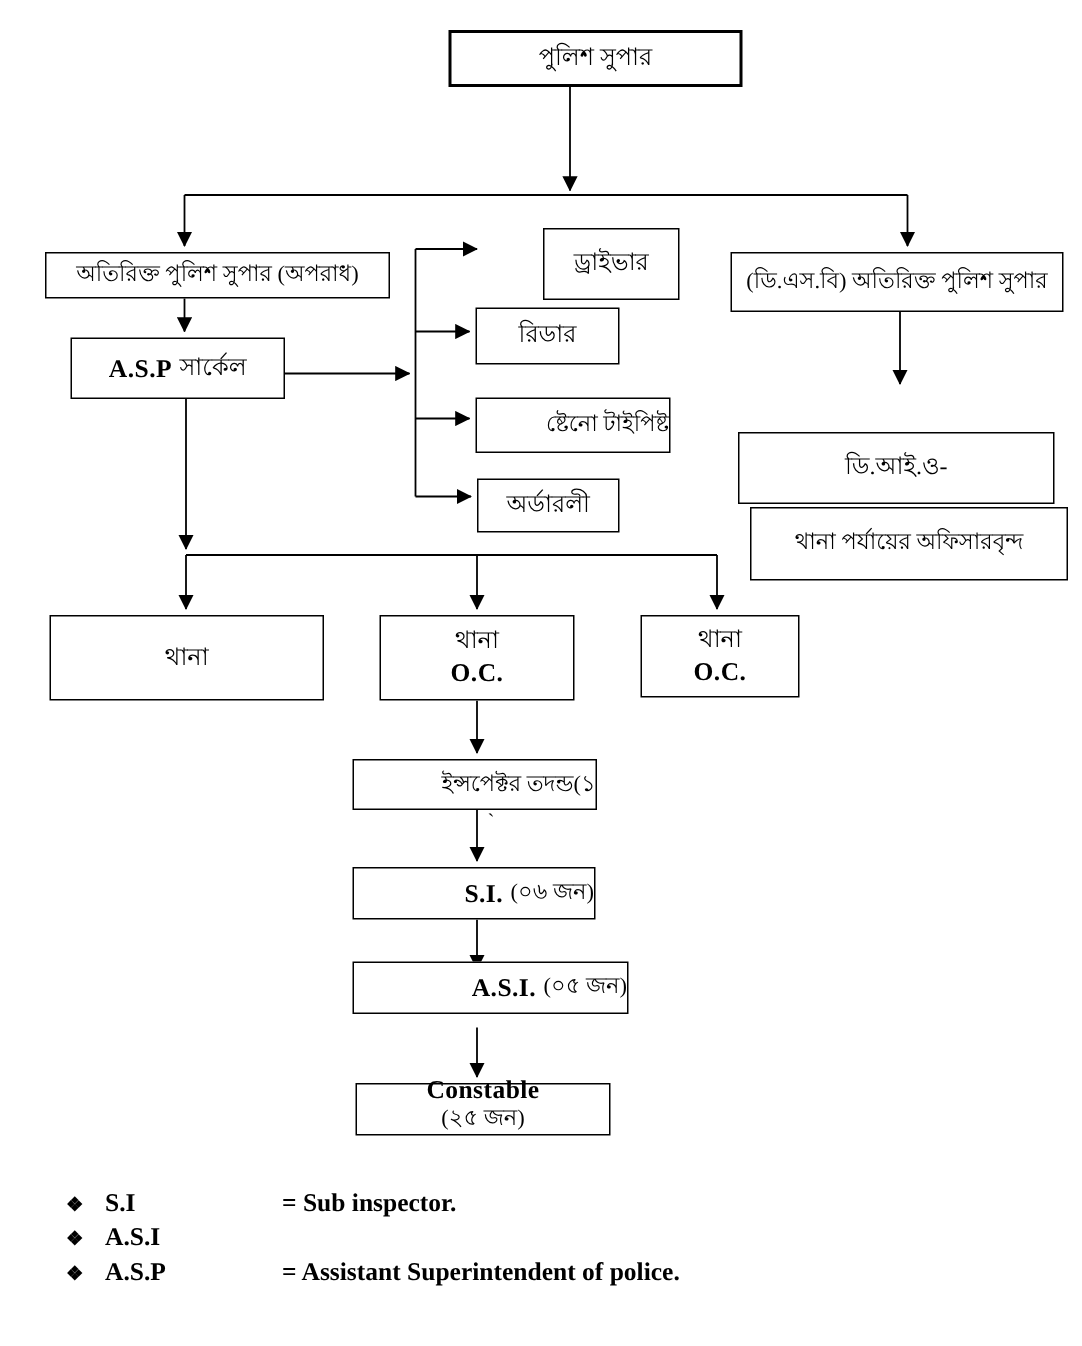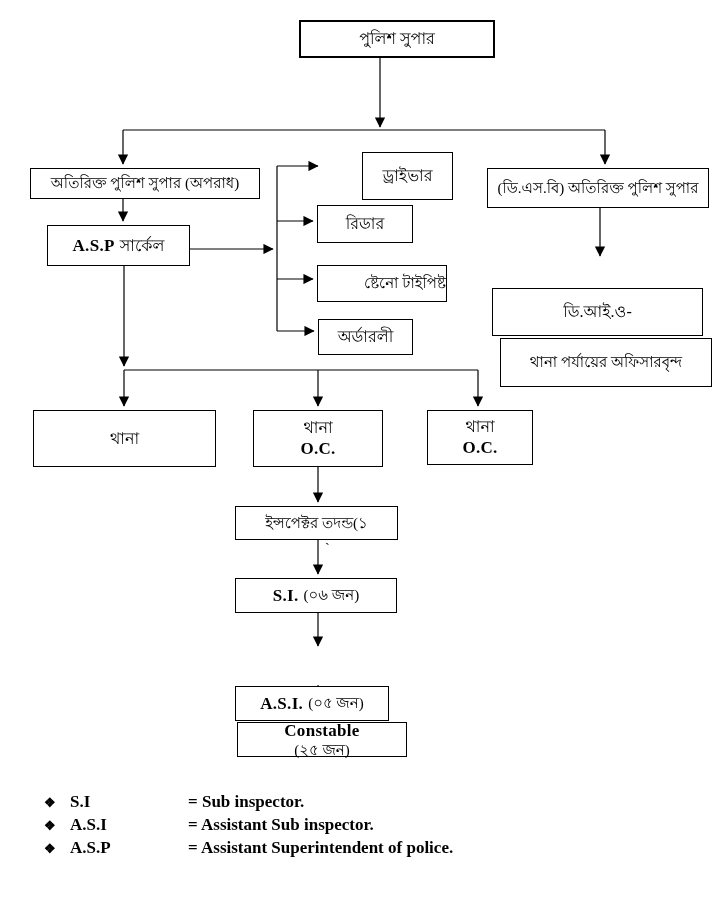--- a/index.html
+++ b/index.html
@@ -8,21 +8,21 @@
     font-family:"Liberation Serif", serif;color:#000;overflow:hidden;
   }
   #wires{position:absolute;left:0;top:0;width:721px;height:897px;z-index:0;}
   .node{
     position:absolute;box-sizing:border-box;border:1px solid #000;background:#fff;
     display:flex;align-items:center;justify-content:center;text-align:center;
     font-size:16px;line-height:1.25;z-index:1;white-space:nowrap;
   }
   .node.thick{border-width:2px;}
   .node.col{flex-direction:column;}
-  .node.leftalign{justify-content:center;padding-left:0;}
+  .node.leftalign{justify-content:flex-end;padding-left:0;}
   .bn{font-size:16px;}
   .bn.small{font-size:15px;}
   .en{font-weight:bold;font-size:17px;letter-spacing:.3px;}
   .gap{display:inline-block;width:5px;}
   .stray{position:absolute;z-index:1;font-size:14px;}
   #legend{
     position:absolute;left:44px;top:791px;z-index:1;
     font-weight:bold;font-size:17px;line-height:22px;
   }
   .legend-row{display:grid;grid-template-columns:26px 118px auto;align-items:baseline;}
@@ -124,42 +124,41 @@
     <span class="bn small">ইন্সপেক্টর তদন্ড(১</span>
   </div>
   <span class="stray" style="left:325px;top:541px;">`</span>
 
   <div class="node leftalign" style="left:235px;top:578px;width:162px;height:35px;">
     <span class="en">S.I.</span>
       <span class="gap"></span>
     <span class="bn small">(০৬ জন)</span>
   </div>
 
-  <div class="node leftalign" style="left:235px;top:686px;width:154px;height:35px;">
+  <div class="node leftalign" style="left:235px;top:641px;width:184px;height:35px;">
     <span class="en">A.S.I.</span>
       <span class="gap"></span>
     <span class="bn small">(০৫ জন)</span>
   </div>
 
   <div class="node leftalign" style="left:237px;top:722px;width:170px;height:35px;flex-direction:column;">
     <span class="en">Constable</span>
       <span class="gap"></span>
     <span class="bn small">(২৫ জন)</span>
   </div>
 
   <div id="legend">
     <div class="legend-row">
       <span class="legend-bullet">❖</span>
       <span>S.I</span>
       <span>= Sub inspector.</span>
     </div>
     <div class="legend-row">
       <span class="legend-bullet">❖</span>
       <span>A.S.I</span>
-      <span>= Assistant Sub inspector.</span>
     </div>
     <div class="legend-row">
       <span class="legend-bullet">❖</span>
       <span>A.S.P</span>
       <span>= Assistant Superintendent of police.</span>
     </div>
   </div>
 
 </div>
 

